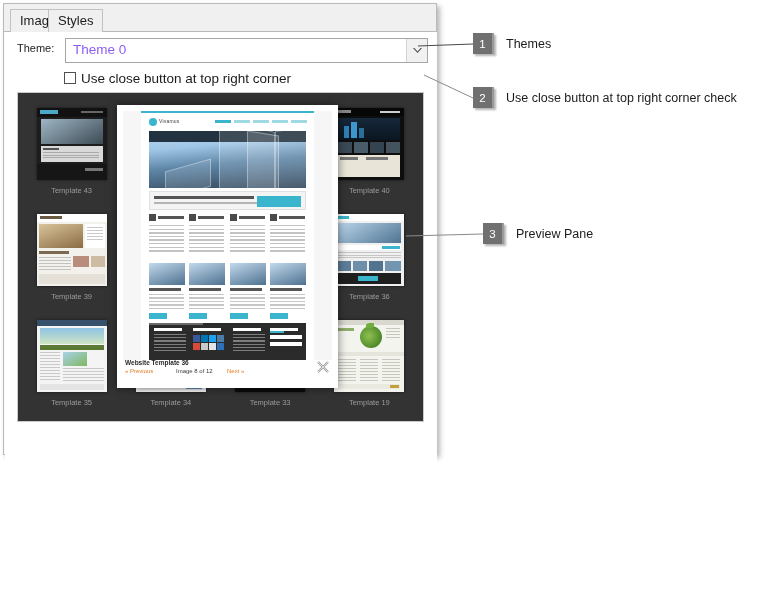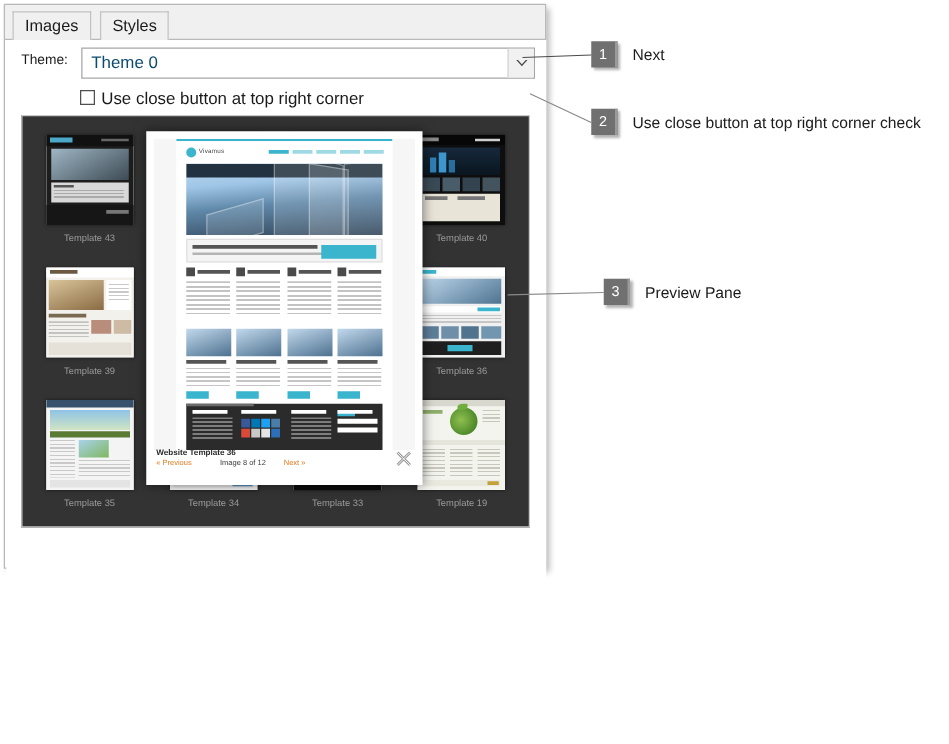--- a/index.html
+++ b/index.html
@@ -48,21 +48,21 @@
   .tab.active {
     top: 1px;
     height: 27px;
     line-height: 25px;
     background: #ffffff;
     border-color: #b9b9b9;
     font-size: 13.5px;
     z-index: 3;
   }
   #tab-images { left: 6px; }
-  #tab-styles { left: 76px; text-align: center; }
+  #tab-styles { left: 44px; text-align: center; }
   #tab-themes { left: 110px; }
 
   
   #content-region {
     position: absolute;
     left: 1px; top: 28px;
     width: 432px; height: 551px;
     background: #ffffff;
     box-sizing: border-box;
   }
@@ -85,21 +85,21 @@
     width: 363px; height: 25px;
     background: #ffffff;
     border: 1px solid #a6a6a6;
     box-sizing: border-box;
     cursor: default;
   }
   #theme-combo-value {
     position: absolute;
     left: 7px; top: 3px;
     font-size: 13.5px;
-    color: #0c4a6e;
+    color: #8b5cf6;
   }
   #theme-combo-arrow-btn {
     position: absolute;
     right: 0; top: 0;
     width: 21px; height: 23px;
     background: #f1f1f1;
     border-left: 1px solid #d4d4d4;
     box-sizing: border-box;
     cursor: default;
   }
@@ -653,21 +653,21 @@
 </div>
 
 <svg id="leader-svg">
   <line x1="418" y1="46" x2="473" y2="44" stroke="#4a4a4a" stroke-width="1"></line>
   <line x1="424" y1="75" x2="473" y2="98" stroke="#8a8a8a" stroke-width="1"></line>
   <line x1="406" y1="236" x2="483" y2="234" stroke="#8a8a8a" stroke-width="1"></line>
 </svg>
 
 <div class="callout" id="callout-1">
   <div class="callout-badge">1</div>
-  <div class="callout-text">Next</div>
+  <div class="callout-text">Themes</div>
 </div>
 
 <div class="callout" id="callout-2">
   <div class="callout-badge">2</div>
   <div class="callout-text">Use close button at top right corner check</div>
 </div>
 
 <div class="callout" id="callout-3">
   <div class="callout-badge">3</div>
   <div class="callout-text">Preview Pane</div>

